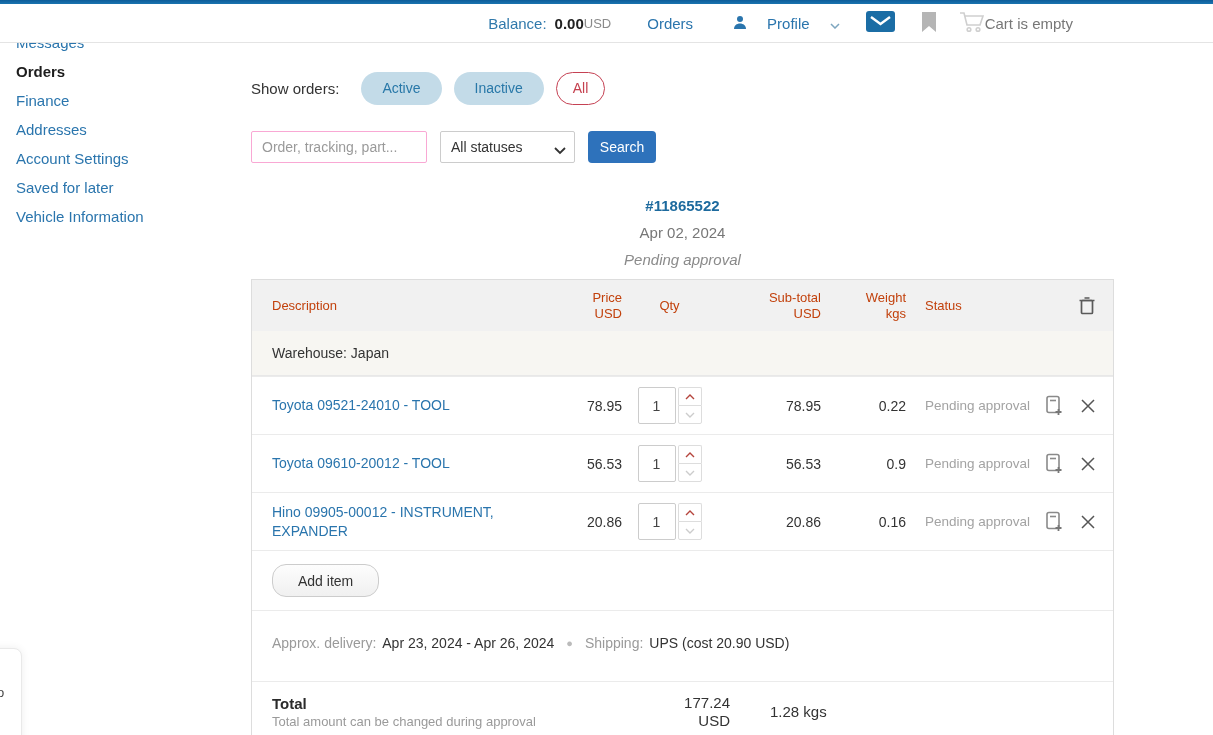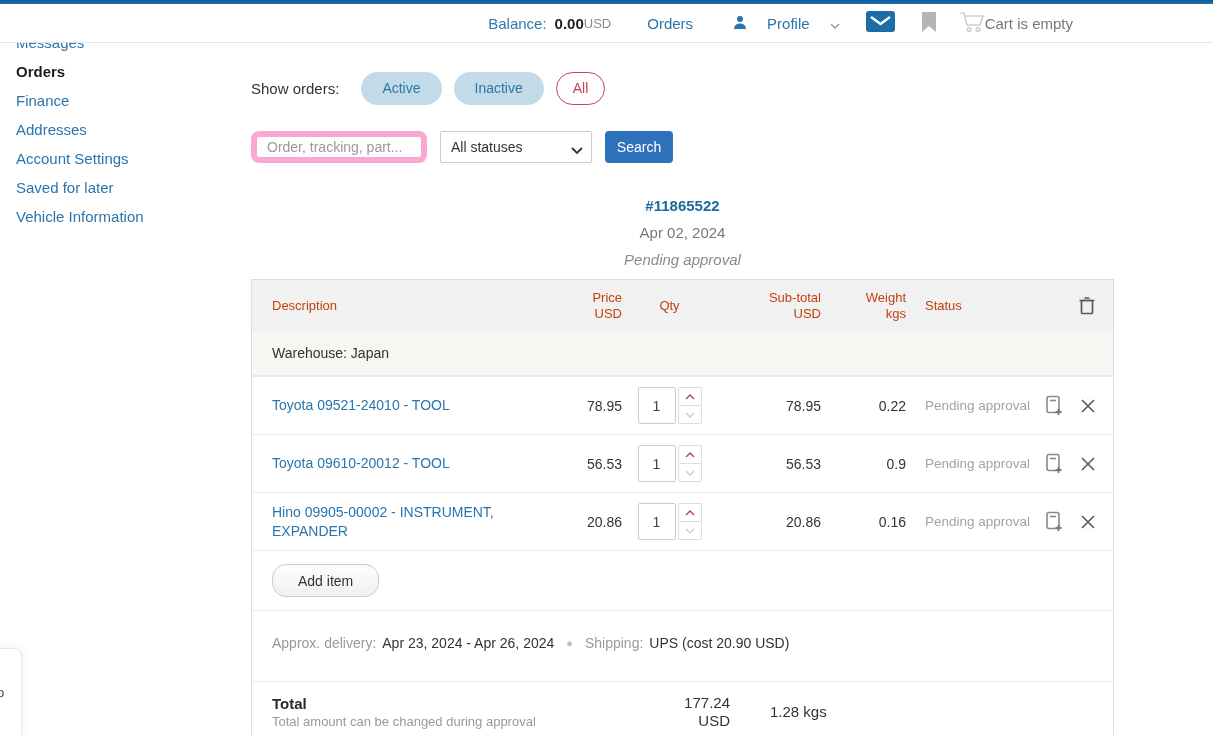--- a/index.html
+++ b/index.html
@@ -26,24 +26,24 @@
 
   .main { position:absolute; left:251px; top:43px; width:863px; }
   .filters-row { margin-top:28px; display:flex; align-items:center; gap:12px; height:34px; }
   .filters-label { font-size:15px; color:#333; margin-right:10px; }
   .pill { height:33px; border-radius:17px; border:1px solid transparent; font-size:14px;
     padding:0 20px; cursor:pointer; background:#c3dbe8; color:#2878a8;
     display:inline-flex; align-items:center; font-family:inherit; }
   .pill.red { background:#fff; border-color:#c54153; color:#c5414f; padding:0 16px; }
 
   .search-row { margin-top:26px; display:flex; align-items:center; gap:8px; }
-  .search-input { width:176px; height:32px; border:6px solid #f9a8d4; border-radius:8px;
+  .search-input { width:176px; height:32px; border:1px solid #f9a8d4; border-radius:2px;
     padding:0 10px; font-size:14px; font-family:inherit; color:#444; }
   .search-input::placeholder { color:#9a9a9a; }
-  .select-wrap { position:relative; width:152px; margin-left:5px; }
+  .select-wrap { position:relative; width:135px; margin-left:5px; }
   .status-select { width:100%; height:32px; border:1px solid #ccc; border-radius:2px;
     background:#fff; font-size:14px; font-family:inherit; color:#333;
     -webkit-appearance:none; appearance:none; padding:0 26px 0 10px; cursor:pointer; }
   .select-chevron { position:absolute; right:9px; top:10px; pointer-events:none; }
   .search-btn { margin-left:5px; width:68px; height:32px; background:#2e72bb; color:#fff;
     border:none; border-radius:4px; font-size:14px; font-family:inherit; cursor:pointer; }
 
   .order-head { margin-top:34px; display:flex; align-items:center; gap:10px;flex-direction:column; }
   .order-num { color:#1d6a9e; font-weight:bold; font-size:15px; }
   .order-date { color:#777; font-size:15px; }
@@ -296,21 +296,21 @@
         </span>
         <span class="row-icon">
           <svg width="14" height="14" viewBox="0 0 14 14" stroke="#555" stroke-width="1.5">
               <path d="M1 1l12 12M13 1L1 13"></path>
             </svg>
         </span>
       </div>
     </div>
 
     <div class="tgrid trow">
-      <div><a class="item-link">Hino 09905-00002 - INSTRUMENT, EXPANDER</a></div>
+      <div><a class="item-link">Hino 09905-00012 - INSTRUMENT, EXPANDER</a></div>
       <div class="right num">20.86</div>
       <div class="qtycell">
         <div class="spinner">
           <input class="qty-input" value="1" style="">
           <div class="arrows">
             <button class="arr up">
               <svg width="10" height="6" viewBox="0 0 10 6">
                   <path d="M1 5l4-4 4 4" fill="none" stroke="#b5443c" stroke-width="1.4"></path>
                 </svg>
               </button>

